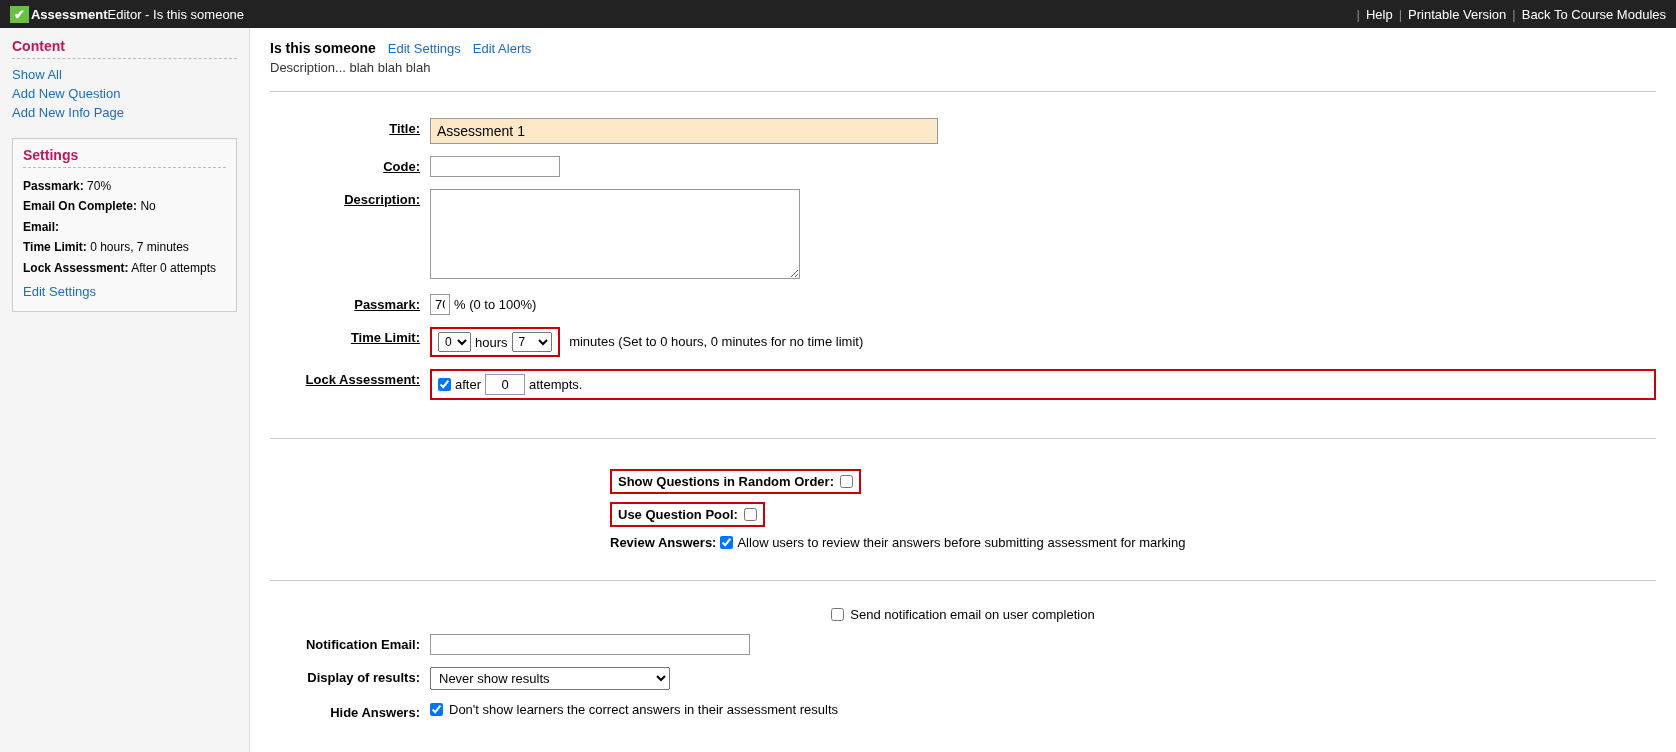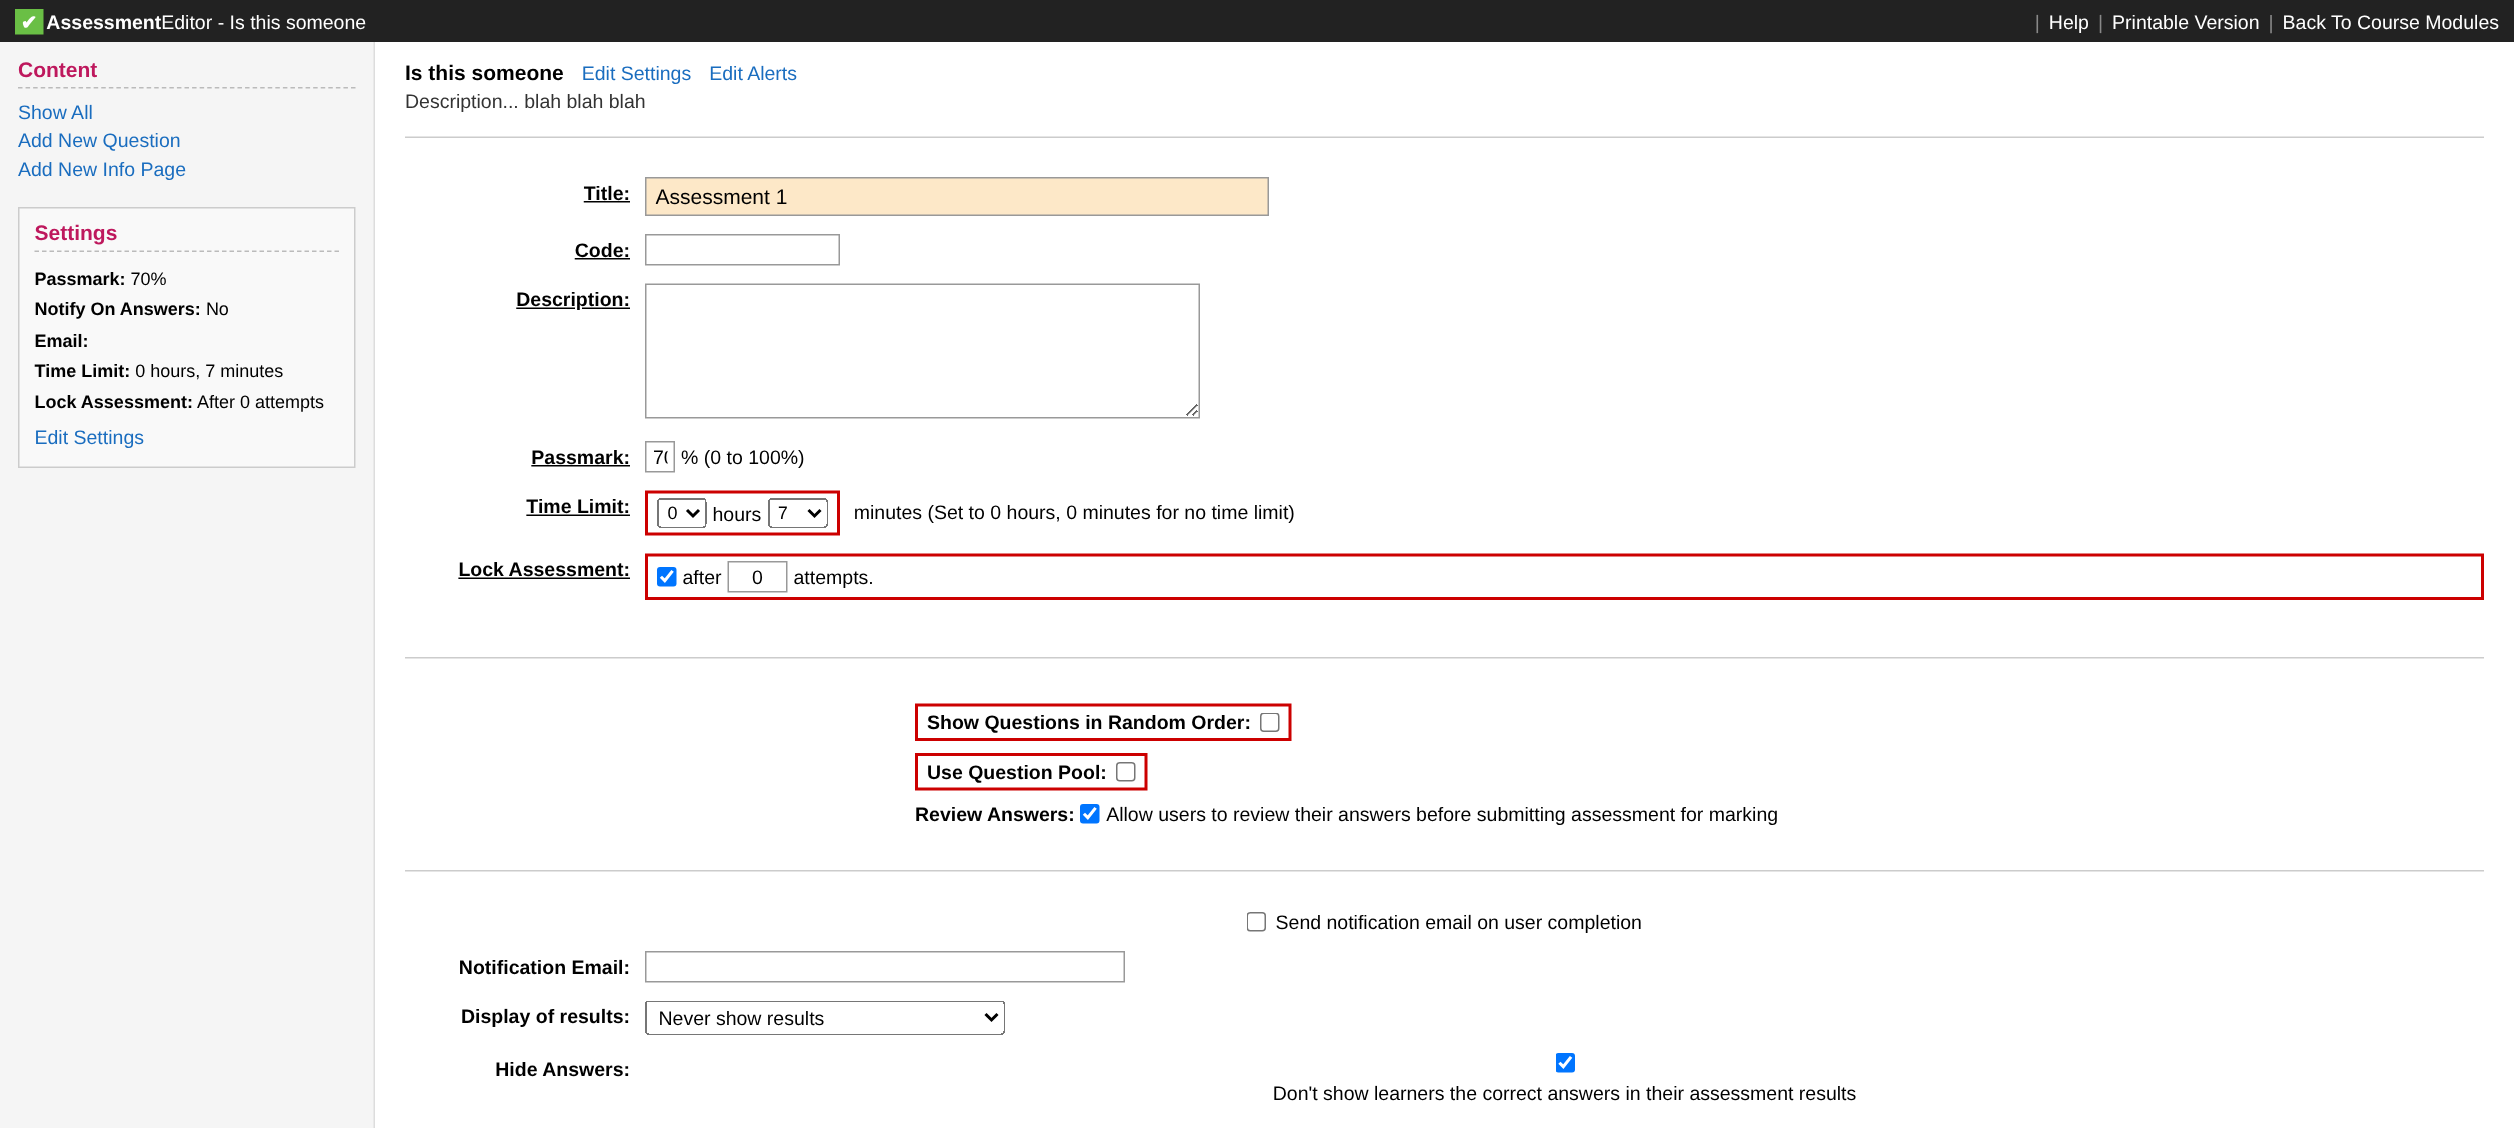--- a/index.html
+++ b/index.html
@@ -134,21 +134,21 @@
       flex: 1;
     }
 
     input[type="text"], textarea {
       font-size: 13px;
       border: 1px solid #999;
       padding: 2px 4px;
     }
     input[type="text"].title-input {
       background: #fde8c8;
-      width: 416px;
+      width: 508px;
       font-size: 14px;
       padding: 4px 6px;
     }
     input[type="text"].code-input {
       width: 130px;
     }
     textarea.desc-textarea {
       width: 370px;
       height: 90px;
       resize: vertical;
@@ -251,21 +251,21 @@
     <a href="#">Add New Question</a>
     <a href="#">Add New Info Page</a>
 
     <div class="sidebar-settings">
       <div class="section-title">Settings</div>
       <div class="setting-row">
         <span class="label">Passmark:</span>
         <span>70%</span>
       </div>
       <div class="setting-row">
-        <span class="label">Notify On Answers:</span>
+        <span class="label">Email On Complete:</span>
         <span>No</span>
       </div>
       <div class="setting-row">
         <span class="label">Email:</span>
         <span></span>
       </div>
       <div class="setting-row">
         <span class="label">Time Limit:</span>
         <span>0 hours, 7 minutes</span>
       </div>
@@ -400,21 +400,21 @@
           <select class="display-select">
             <option>Never show results</option>
             <option>Always show results</option>
             <option>Show results after passing</option>
           </select>
         </div>
       </div>
 
       <div class="form-row" style="justify-content:center; margin-top:8px;">
         <div class="form-label" style="width:160px; min-width:160px;">Hide Answers:</div>
-        <div class="form-control" style="display:flex; align-items:center; gap:6px;flex-direction:column;">
+        <div class="form-control" style="display:flex; align-items:center; gap:6px;">
           <input type="checkbox" checked="" style="">
           <span>Don't show learners the correct answers in their assessment results</span>
         </div>
       </div>
     </div>
 
   </div>
 </div>
 
 </body></html>

